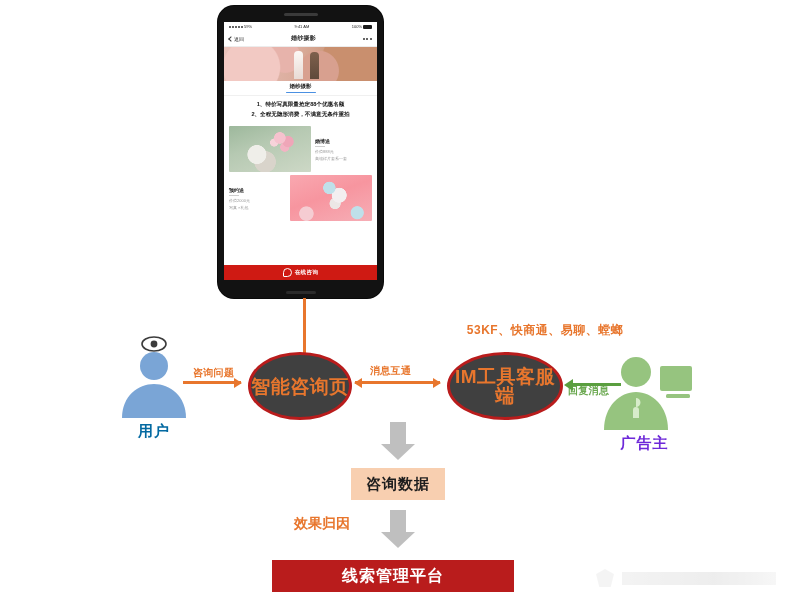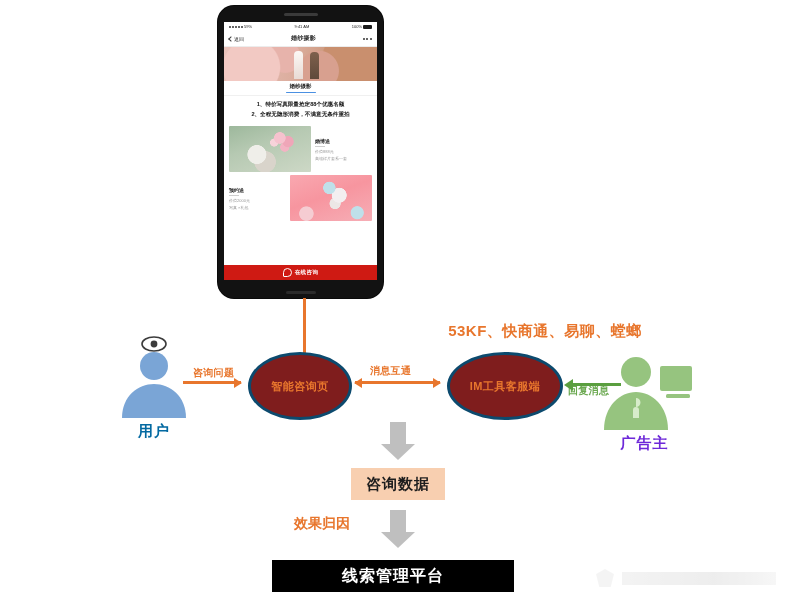--- a/index.html
+++ b/index.html
@@ -148,32 +148,32 @@
   .actor-label{
     font-size:15px;font-weight:bold;margin-top:4px;letter-spacing:1px;
   }
   .user-block{left:108px;top:334px;width:92px;}
   .user-label{color:#0369a1;}
   .adv-block{left:592px;top:352px;width:105px;}
   .adv-label{color:#6d28d9;}
 
   
   .ellipse{
-    position:absolute;border:3px solid #0c4a6e;border-radius:50%;
+    position:absolute;border:3px solid #b91c1c;border-radius:50%;
     display:flex;align-items:center;justify-content:center;text-align:center;
-    color:#E8762D;font-weight:bold;font-size:11px;line-height:19px;letter-spacing:.5px;
-    background:#7f1d1d;
+    color:#E8762D;font-weight:bold;font-size:19px;line-height:19px;letter-spacing:.5px;
+    background:#404040;
   }
   .ell-left{left:248px;top:352px;width:98px;height:62px;}
   .ell-right{left:447px;top:352px;width:110px;height:62px;}
 
   
   .im-headline{
     position:absolute;left:420px;top:322px;width:250px;text-align:center;
-    color:#E8762D;font-weight:bold;font-size:15px;letter-spacing:.5px;
+    color:#E8762D;font-weight:bold;font-size:12px;letter-spacing:.5px;
   }
 
   
   .arrow-lbl{
     position:absolute;font-size:10px;color:#E8762D;font-weight:bold;letter-spacing:.3px;
     white-space:nowrap;
   }
   .arrow-lbl.green{color:#6aa84f;}
 
   .h-arrow{position:absolute;height:3px;background:#E8762D;}
@@ -203,21 +203,21 @@
 
   
   .box{
     position:absolute;display:flex;align-items:center;justify-content:center;
     font-weight:bold;letter-spacing:1px;
   }
   .box-data{
     left:351px;top:468px;width:94px;height:32px;background:#f8cfb0;color:#1d1d1d;font-size:15px;
   }
   .box-platform{
-    left:272px;top:560px;width:242px;height:32px;background:#000000;color:#fff;font-size:16px;
+    left:272px;top:560px;width:242px;height:32px;background:#b91c1c;color:#fff;font-size:16px;
   }
   .attrib-lbl{
     position:absolute;left:294px;top:515px;color:#E8762D;font-weight:bold;font-size:14px;
   }
 
   
   .watermark{
     position:absolute;left:596px;top:566px;width:180px;height:24px;
     display:flex;align-items:center;gap:8px;opacity:.45;
   }

